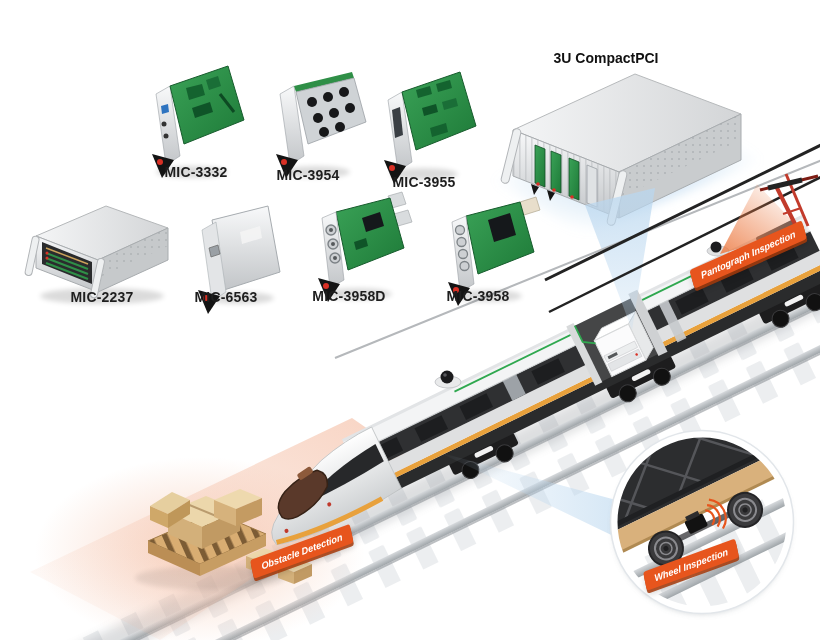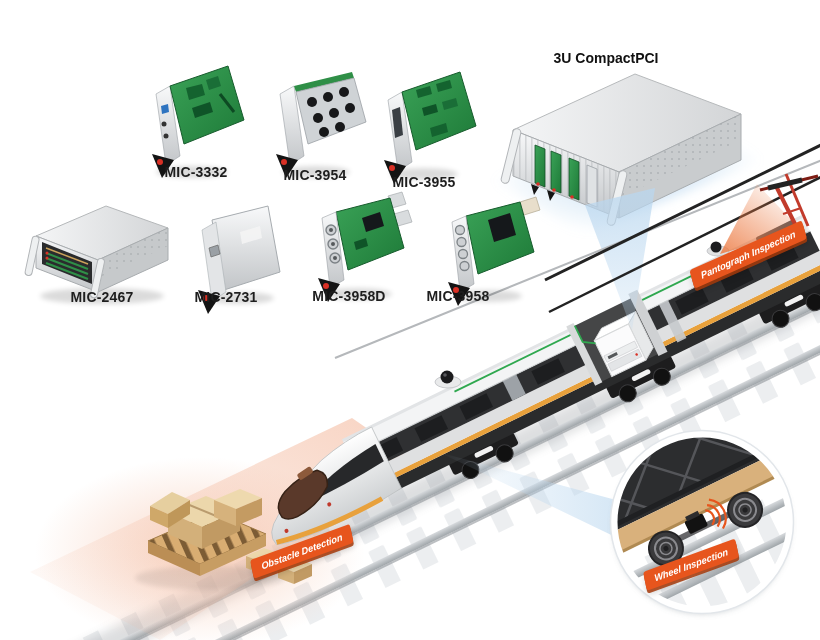--- a/index.html
+++ b/index.html
@@ -11,26 +11,26 @@
   .title{position:absolute;left:500px;top:50px;width:212px;text-align:center;
          font-size:14px;font-weight:bold;color:#111;}
   .badge{position:absolute;background:#e7551d;color:#fff;font-size:9.5px;font-weight:bold;
          font-style:italic;padding:4px 10px 4px 10px;border-radius:3px;white-space:nowrap;
          box-shadow:0 3px 0 rgba(165,58,10,.85),0 4px 6px rgba(0,0,0,.18);
          transform-origin:left center;}
   .badge-pantograph{left:692px;top:270px;transform:rotate(-24deg) skewX(-8deg);}
   .badge-obstacle{left:252px;top:560px;transform:rotate(-20deg) skewX(-8deg);}
   .badge-wheel{left:645px;top:572px;transform:rotate(-20deg) skewX(-8deg);}
   .lbl-3332{left:136px;top:164px;}
-  .lbl-3954{left:255px;top:167px;}
+  .lbl-3954{left:248px;top:167px;}
   .lbl-3955{left:364px;top:174px;}
   .lbl-3023{left:42px;top:289px;}
   .lbl-3956{left:166px;top:289px;}
   .lbl-3958d{left:289px;top:288px;}
-  .lbl-3958{left:398px;top:288px;}
+  .lbl-3958{left:418px;top:288px;}
 </style>
 </head>
 <body>
 
 <div class="scene">
 
 <svg width="820" height="640" viewBox="0 0 820 640">
   <defs>
     <linearGradient id="silverV" x1="0" y1="0" x2="0" y2="1">
       <stop offset="0" stop-color="#f8f9fa"></stop>
@@ -412,22 +412,22 @@
     <polygon points="4,90 26,96 14,114" fill="#141414"></polygon>
     <circle cx="12" cy="98" r="3" fill="#d93025"></circle>
   </g>
 </svg>
 
 <div class="title">3U CompactPCI</div>
 
 <div class="plabel lbl-3332">MIC-3332</div>
 <div class="plabel lbl-3954">MIC-3954</div>
 <div class="plabel lbl-3955">MIC-3955</div>
-<div class="plabel lbl-3023">MIC-2467</div>
-<div class="plabel lbl-3956">MIC-2731</div>
+<div class="plabel lbl-3023">MIC-2237</div>
+<div class="plabel lbl-3956">MIC-6563</div>
 <div class="plabel lbl-3958d">MIC-3958D</div>
 <div class="plabel lbl-3958">MIC-3958</div>
 
 <div class="badge badge-pantograph">Pantograph Inspection</div>
 <div class="badge badge-obstacle">Obstacle Detection</div>
 <div class="badge badge-wheel">Wheel Inspection</div>
 
 </div>
 
 </body></html>

